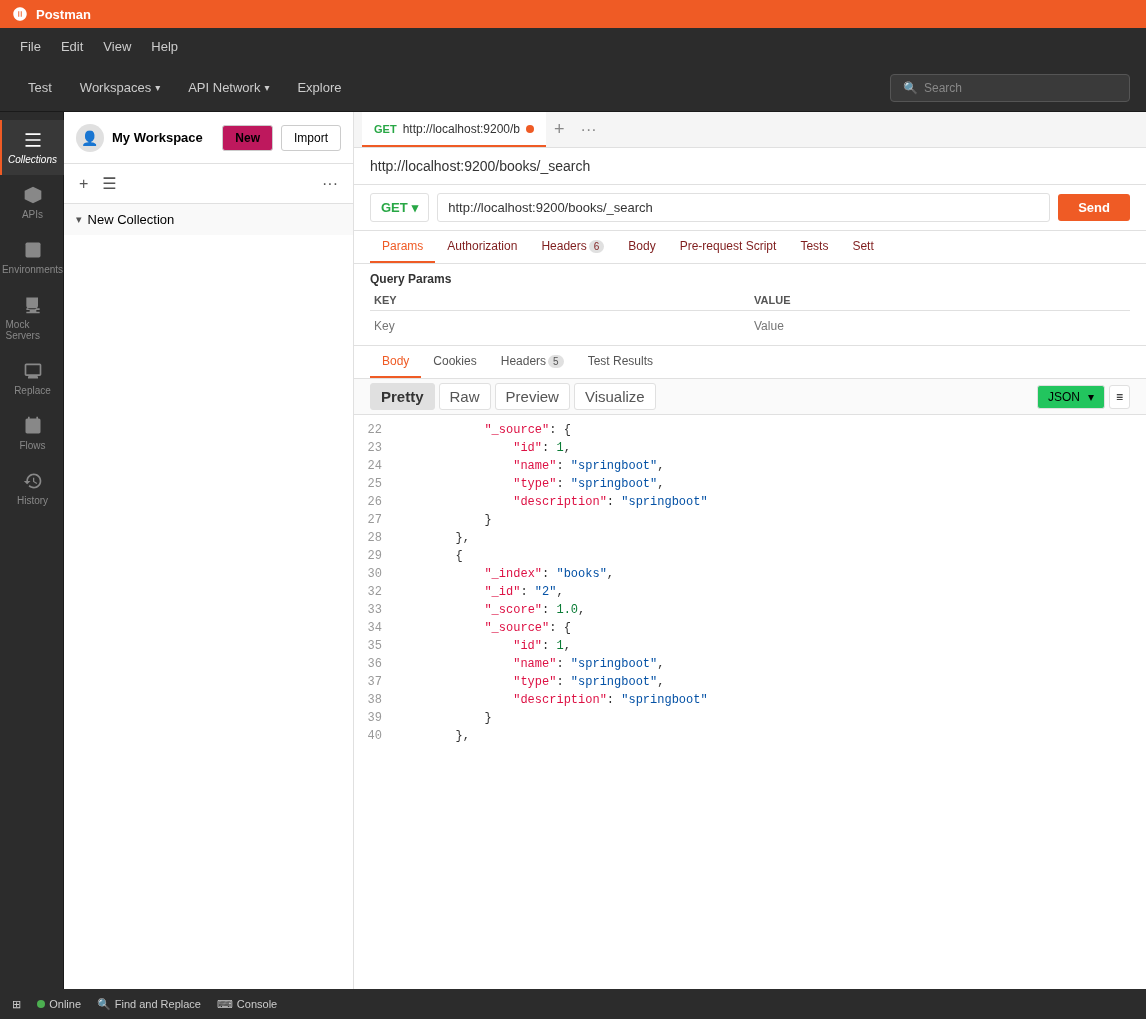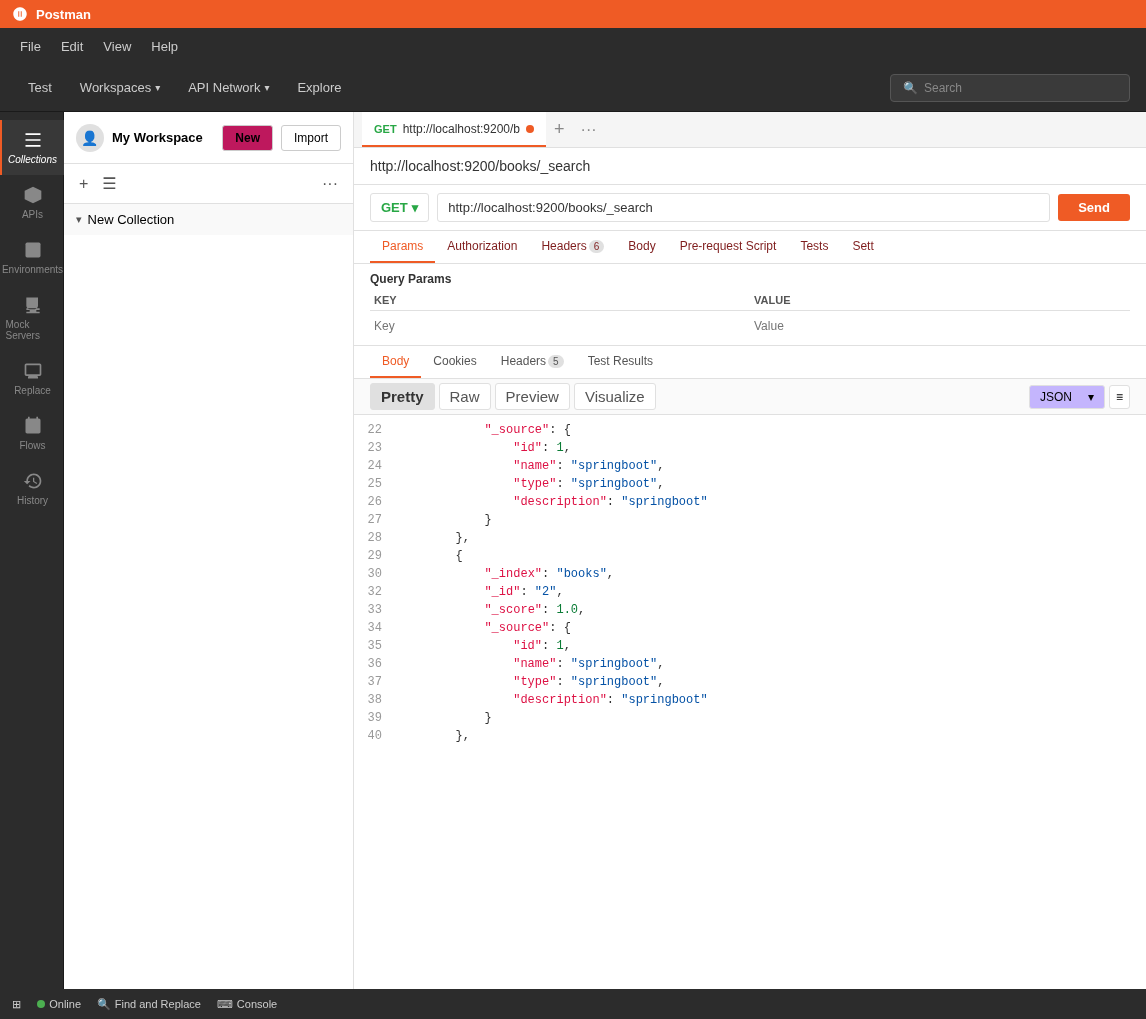--- a/index.html
+++ b/index.html
@@ -361,25 +361,25 @@
       border-radius: 3px;
       background: #fff;
       cursor: pointer;
       font-size: 15px;
       color: #555;
     }
     .resp-format-btn.active { background: #e0e0e0; font-weight: 600; color: #333; }
     .resp-format-select {
       display: flex;
       align-items: center;
-      gap: 16px;
+      gap: 8px;
       padding: 4px 10px;
       border: 1px solid #e0e0e0;
       border-radius: 3px;
-      background: #c4b5fd;
+      background: #22c55e;
       cursor: pointer;
       font-size: 12px;
       margin-left: auto;
     }
     .wrap-btn {
       padding: 4px 6px;
       border: 1px solid #e0e0e0;
       border-radius: 3px;
       background: #fff;
       cursor: pointer;

